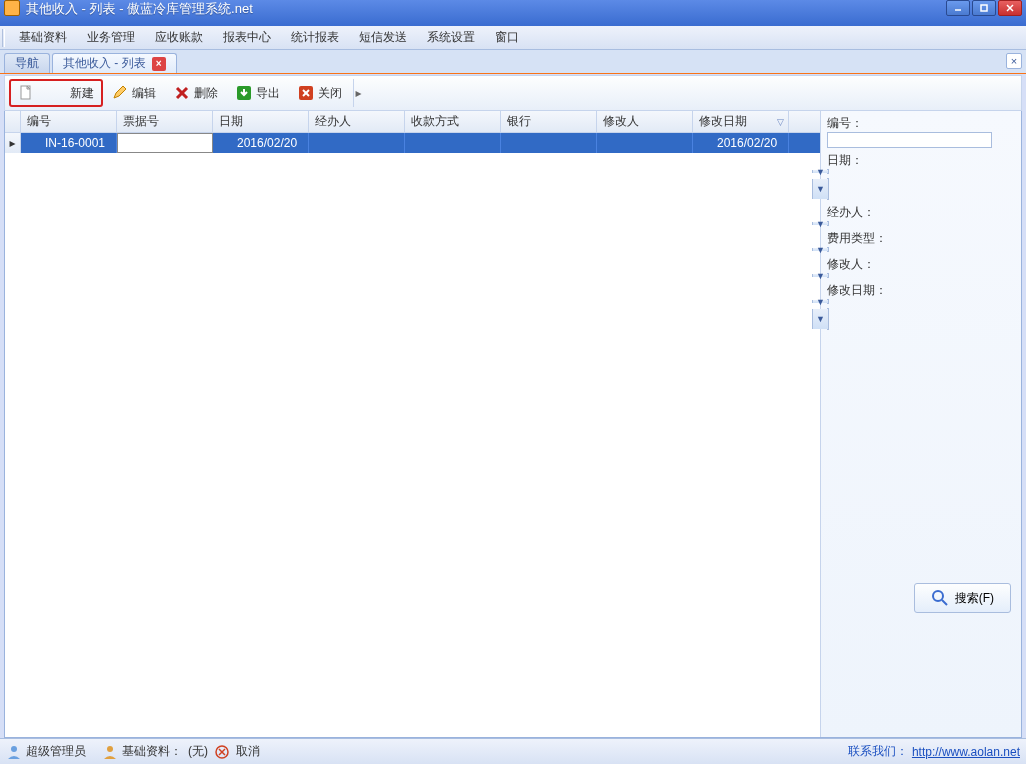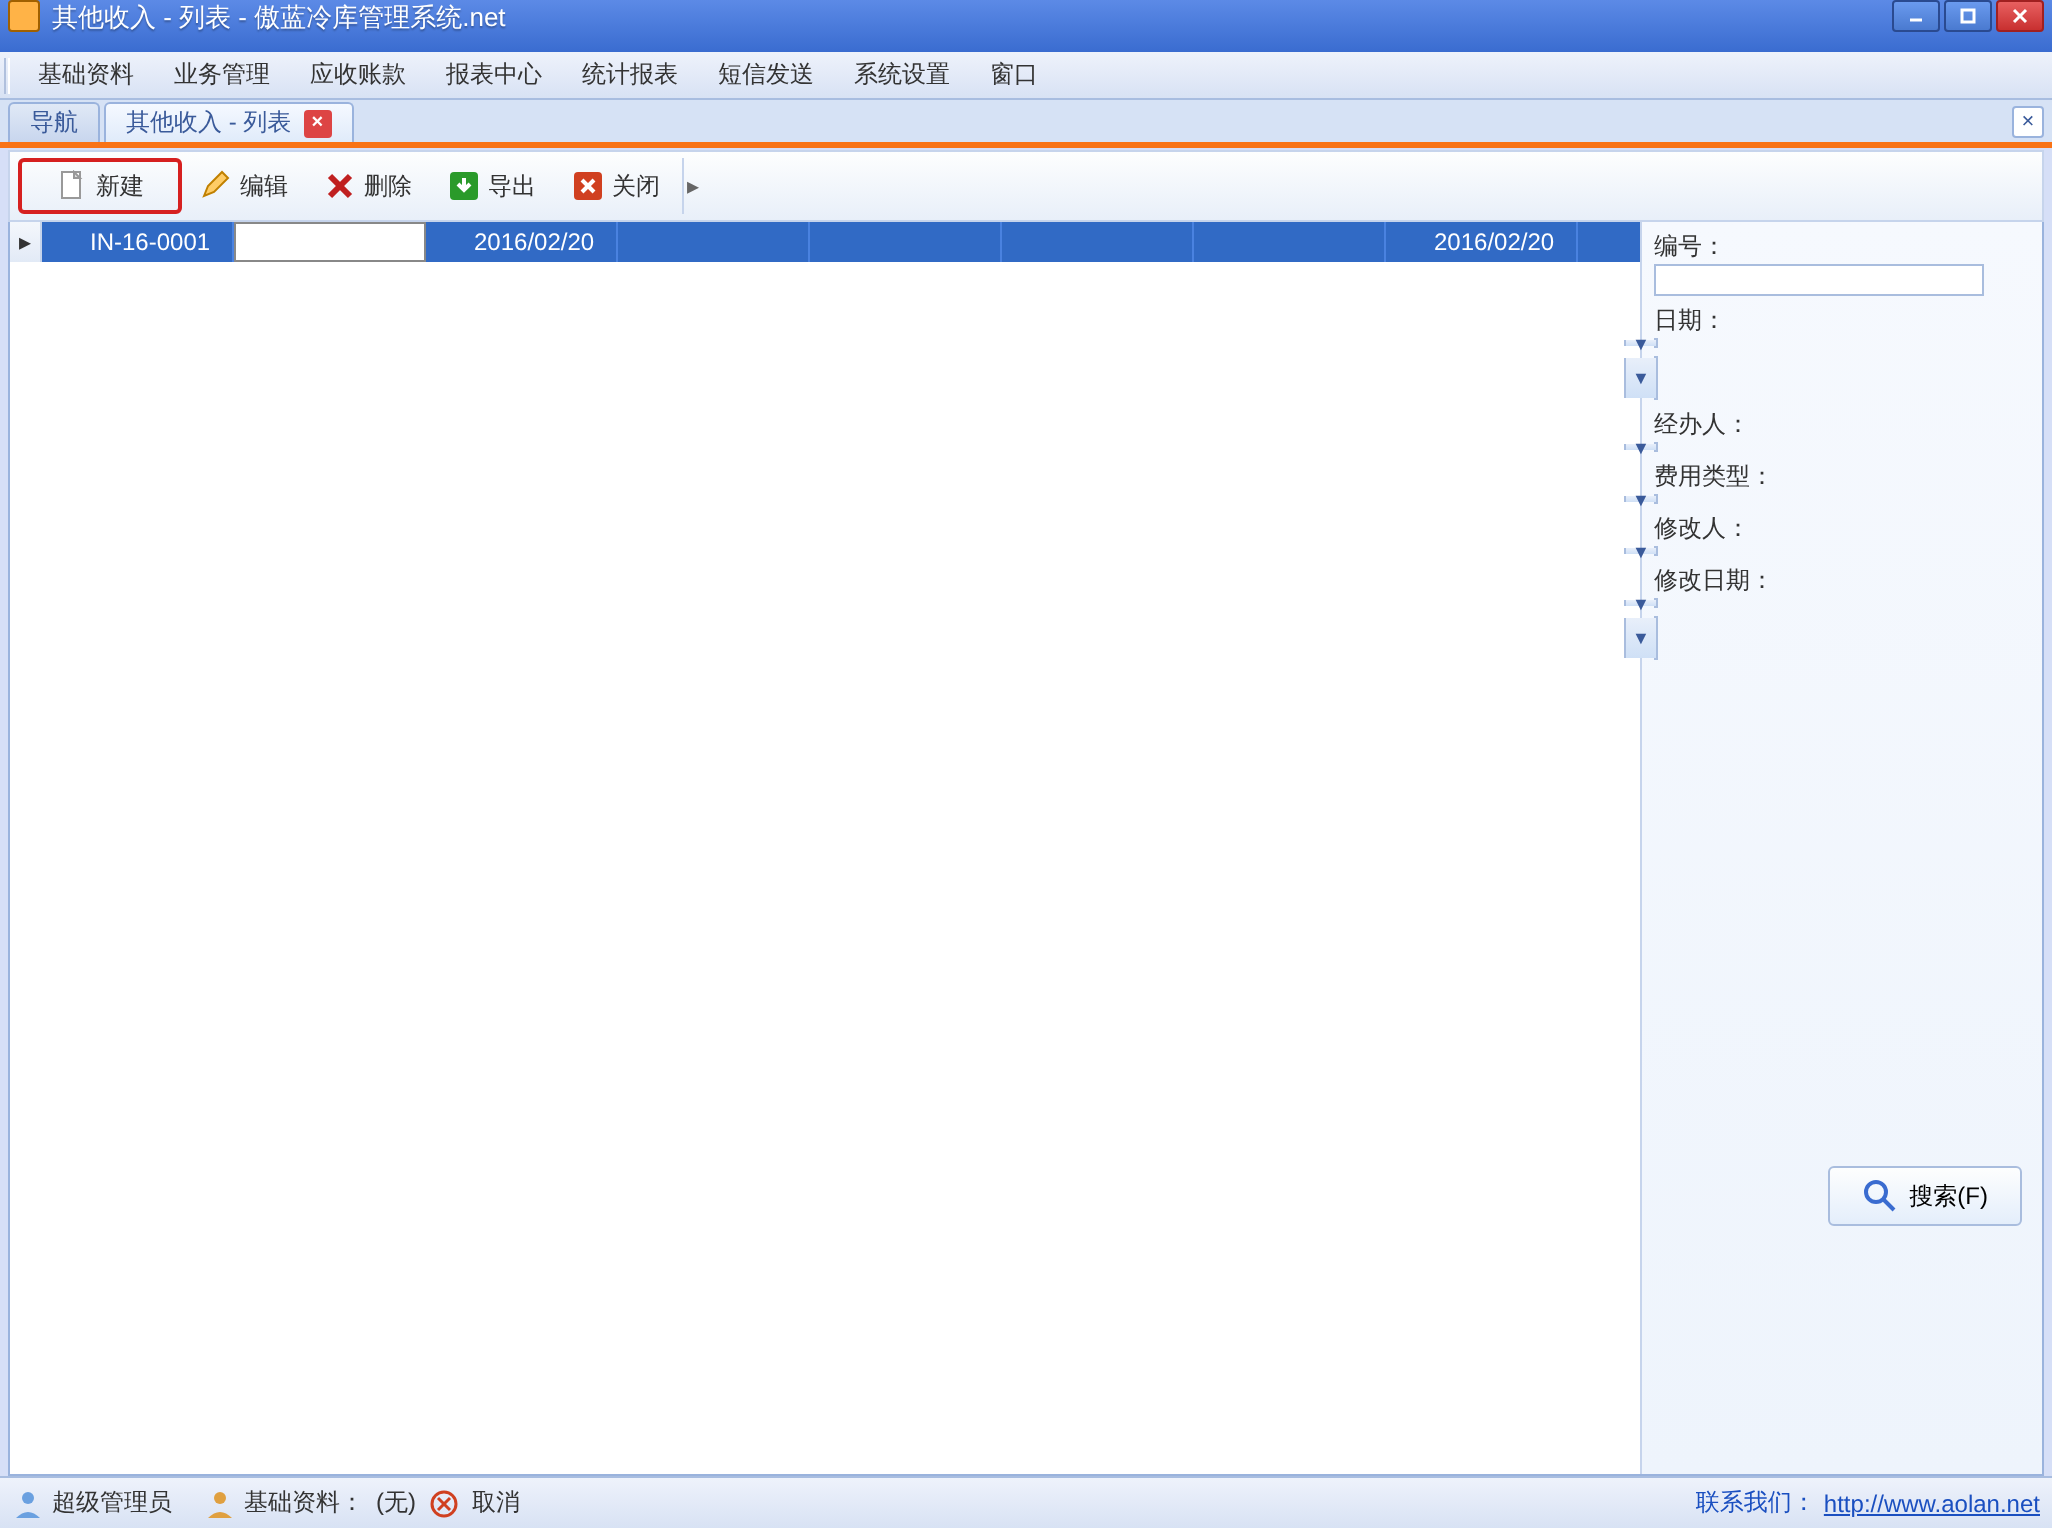--- a/index.html
+++ b/index.html
@@ -13,30 +13,30 @@
 .winbtn { width: 24px; height: 16px; border: 1px solid #2a4a90; background: linear-gradient(#6a9aee,#4a7ad0); border-radius: 2px; display: flex; align-items: center; justify-content: center; cursor: pointer; }
 .winbtn.close { background: linear-gradient(#e86060,#c83030); border-color: #a02020; }
 .winbtn svg { width: 10px; height: 10px; }
 
 
 .menubar { height: 24px; background: linear-gradient(#eef2fb,#d8e2f4); border-bottom: 1px solid #a8bde0; display: flex; align-items: center; padding: 0 2px; }
 .menubar .sep { width: 3px; height: 18px; border-left: 1px solid #b0c0dd; border-right: 1px solid #fff; margin-right: 4px; }
 .menuitem { padding: 3px 10px; cursor: pointer; color: #333; }
 
 
-.tabstrip { height: 24px; background: #d6e2f5; display: flex; align-items: flex-end; padding-left: 4px; position: relative; border-bottom: 3px solid #f97316; }
+.tabstrip { height: 24px; background: #d6e2f5; display: flex; align-items: flex-end; padding-left: 4px; position: relative; border-bottom: 1px solid #f97316; }
 .tab { height: 20px; padding: 0 10px; display: flex; align-items: center; border: 1px solid #9ab3dd; border-bottom: none; border-radius: 3px 3px 0 0; margin-right: 2px; cursor: pointer; color: #3a5a9a; background: linear-gradient(#f5f9ff,#e0ebfa); }
 .tab.inactive { background: linear-gradient(#e0e9f6,#c8d6ee); }
 .tab .tab-close { margin-left: 6px; width: 14px; height: 14px; background: #d44; border-radius: 2px; display: flex; align-items: center; justify-content: center; color: #fff; font-weight: bold; font-size: 10px; cursor: pointer; }
 .tabstrip .panel-close { position: absolute; right: 4px; top: 3px; width: 16px; height: 16px; border: 1px solid #9ab3dd; background: #fff; color: #3a5a9a; display: flex; align-items: center; justify-content: center; cursor: pointer; border-radius: 2px; font-size: 11px; }
 
 
 .toolbar { height: 36px; background: linear-gradient(#fdfefe,#e8eff9); border-bottom: 1px solid #c6d4ec; display: flex; align-items: center; padding: 0 4px; margin: 1px 4px 0 4px; border-left: 1px solid #c6d4ec; border-right: 1px solid #c6d4ec; border-top: 1px solid #c6d4ec;}
 .tbtn { display: flex; align-items: center; padding: 2px 8px; cursor: pointer; color: #333; border: 1px solid transparent; border-radius: 3px; height: 28px; }
-.tbtn.highlight { border: 2px solid #d62020; padding: 1px 17px; }
+.tbtn.highlight { border: 2px solid #d62020; padding: 1px 7px; gap: 32px; }
 .tbtn .icon { width: 16px; height: 16px; margin-right: 4px; display: flex; align-items: center; justify-content: center; }
 .toolbar .overflow { width: 10px; height: 28px; border-left: 1px solid #c6d4ec; display: flex; align-items: center; justify-content: center; color: #666; margin-left: 2px; cursor: pointer; }
 
 
 .mainwrap { flex: 1; display: flex; margin: 0 4px; background: #fff; border: 1px solid #9ab3dd; border-top: none; }
 .gridarea { flex: 1; display: flex; flex-direction: column; border-right: 1px solid #c6d4ec; overflow: hidden; }
 .groupbar { height: 22px; background: linear-gradient(#f4f8fe,#e4eefb); border-bottom: 1px solid #c6d4ec; color: #3a5a9a; display: flex; align-items: center; padding: 0 6px; }
 .gridheader { height: 22px; display: flex; background: linear-gradient(#f4f7fc,#e2eaf6); border-bottom: 1px solid #c6d4ec; }
 .ghcell { border-right: 1px solid #c6d4ec; padding: 0 6px; display: flex; align-items: center; color: #333; cursor: pointer; position: relative; }
 .ghcell.indicator { width: 16px; padding: 0; background: linear-gradient(#f4f7fc,#e2eaf6);}
@@ -170,20 +170,34 @@
           <line x1="11" y1="5" x2="5" y2="11" stroke="#fff" stroke-width="2"></line>
         </svg>
       </span>
     <span>关闭</span>
   </div>
   <div class="overflow">▸</div>
 </div>
 
 <div class="mainwrap">
   <div class="gridarea">
+    <div class="gridheader">
+      <div class="ghcell indicator"></div>
+      <div class="ghcell c-no">编号</div>
+      <div class="ghcell c-bill">票据号</div>
+      <div class="ghcell c-date">日期</div>
+      <div class="ghcell c-hand">经办人</div>
+      <div class="ghcell c-pay">收款方式</div>
+      <div class="ghcell c-bank">银行</div>
+      <div class="ghcell c-mod">修改人</div>
+      <div class="ghcell c-mdate">
+          <span>修改日期</span>
+          <span class="sort">▽</span>
+        </div>
+    </div>
     <div class="gridbody">
       <div class="gridrow">
         <div class="grcell indicator">▸</div>
         <div class="grcell c-no">IN-16-0001</div>
         <div class="grcell c-bill editing"></div>
         <div class="grcell c-date">2016/02/20</div>
         <div class="grcell c-hand"></div>
         <div class="grcell c-pay"></div>
         <div class="grcell c-bank"></div>
         <div class="grcell c-mod"></div>

